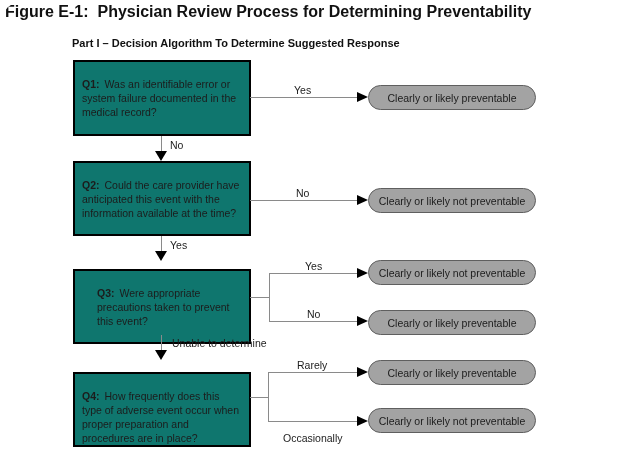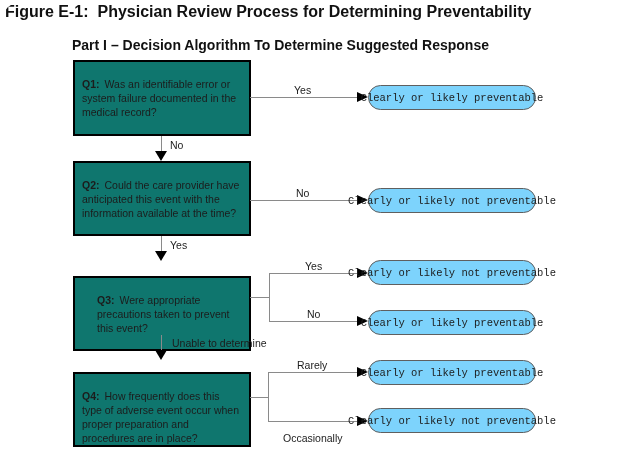--- a/index.html
+++ b/index.html
@@ -5,35 +5,35 @@
   html,body{margin:0;padding:0;background:#fff;}
   #canvas{
     position:relative;width:616px;height:452px;background:#ffffff;
     font-family:"Liberation Sans", sans-serif;color:#111;overflow:hidden;border-radius:26px;
   }
   .title{
     position:absolute;left:5px;top:3px;font-size:16px;font-weight:bold;
     white-space:pre;letter-spacing:0;
   }
   .subtitle{
-    position:absolute;left:72px;top:37px;font-size:14px;font-weight:bold;
+    position:absolute;left:72px;top:37px;font-size:11px;font-weight:bold;
     white-space:pre;
   }
   .qbox{
     position:absolute;left:73px;width:178px;box-sizing:border-box;
     border:2.5px solid #000;background:#0f766e;
     display:flex;align-items:center;padding:0 7px;
     font-size:10.5px;line-height:14px;color:#1c1c1c;
   }
   .qp{font-weight:bold;margin-right:5px;}
   .oval{
     position:absolute;left:368px;width:168px;height:25px;box-sizing:border-box;
-    border:1px solid #5f5f5f;border-radius:13px;background:#7dd3fc;
+    border:1px solid #5f5f5f;border-radius:13px;background:#a3a3a3;
     display:flex;align-items:center;justify-content:center;
-    font-size:10.5px;color:#1c1c1c;white-space:nowrap;font-family:Liberation Mono, monospace;
+    font-size:10.5px;color:#1c1c1c;white-space:nowrap;
   }
   .hline{position:absolute;height:1px;background:#8a8a8a;}
   .vline{position:absolute;width:1px;background:#8a8a8a;}
   .arr-r{
     position:absolute;width:0;height:0;
     border-top:5.5px solid transparent;border-bottom:5.5px solid transparent;
     border-left:11px solid #000;
   }
   .arr-d{
     position:absolute;width:0;height:0;
@@ -51,21 +51,21 @@
   <div class="subtitle">Part I – Decision Algorithm To Determine Suggested Response</div>
 
   <div class="qbox" style="top:60px;height:76px;">
     <div><b class="qp">Q1:</b><span>Was an identifiable error or system failure documented in the medical record?</span></div>
   </div>
 
   <div class="qbox" style="top:161px;height:75px;">
     <div><b class="qp">Q2:</b><span>Could the care provider have anticipated this event with the information available at the time?</span></div>
   </div>
 
-  <div class="qbox" style="top:276px;height:75px;padding-left:22px;">
+  <div class="qbox" style="top:269px;height:75px;padding-left:22px;">
     <div><b class="qp">Q3:</b><span>Were appropriate precautions taken to prevent this event?</span></div>
   </div>
 
   <div class="qbox" style="top:372px;height:75px;align-items:flex-end;">
     <div><b class="qp">Q4:</b><span>How frequently does this type of adverse event occur when proper preparation and procedures are in place?</span></div>
   </div>
 
   <div class="vline" style="left:161px;top:136px;height:16px;"></div>
   <div class="arr-d" style="left:155px;top:151px;"></div>
   <div class="lbl" style="left:170px;top:139px;">No</div>

